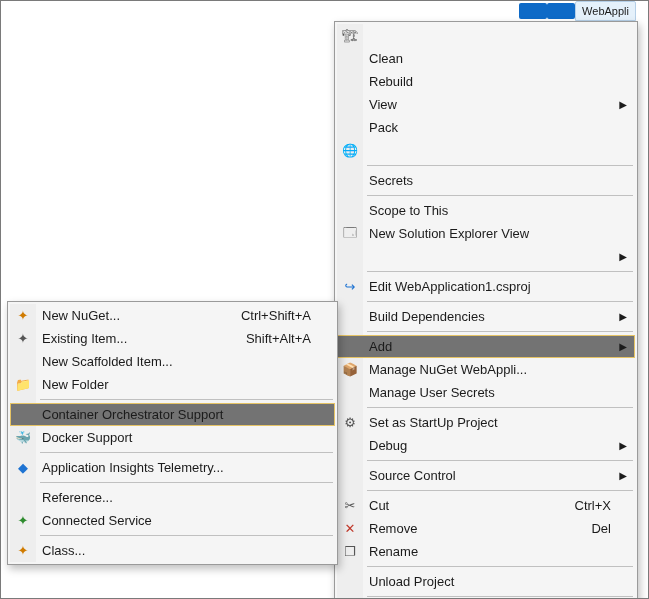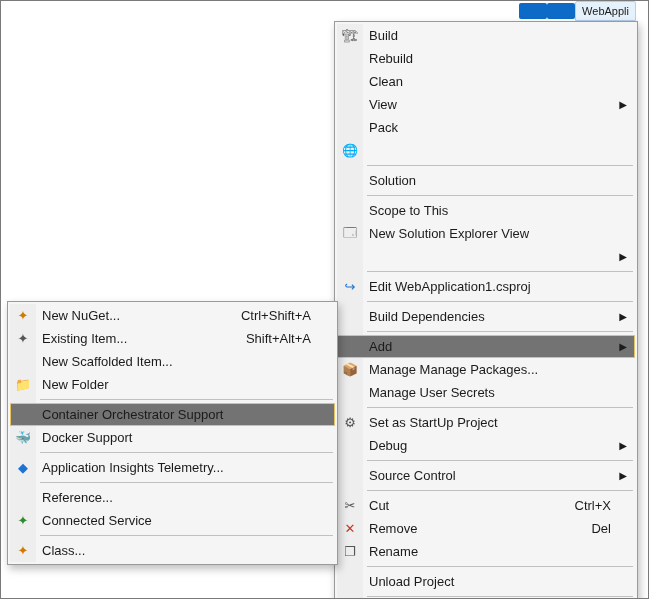--- a/index.html
+++ b/index.html
@@ -59,46 +59,45 @@
       <span>t</span>
       <span></span>
       <span></span>
       <span></span>
     </div>
 
   <div id="main-menu" class="menu">
     <div class="iconcol"></div>
   <div class="item">
         <span class="ic c-gray">🏗</span>
-        <span class="lbl">Build</span>
+      </div>
+      <div class="item">
+        <span class="ic "></span>
+        <span class="lbl">Clean</span>
       </div>
       <div class="item">
         <span class="ic "></span>
         <span class="lbl">Rebuild</span>
       </div>
       <div class="item">
         <span class="ic "></span>
-        <span class="lbl">Clean</span>
-      </div>
-      <div class="item">
-        <span class="ic "></span>
         <span class="lbl">View</span>
         <span class="arrow">▶</span>
       </div>
       <div class="item">
         <span class="ic "></span>
         <span class="lbl">Pack</span>
       </div>
       <div class="item">
         <span class="ic c-blue">🌐</span>
       </div>
       <div class="sep"></div>
       <div class="item">
         <span class="ic "></span>
-        <span class="lbl">Solution</span>
+        <span class="lbl">Secrets</span>
       </div>
       <div class="sep"></div>
       <div class="item">
         <span class="ic "></span>
         <span class="lbl">Scope to This</span>
       </div>
       <div class="item">
         <span class="ic c-gray">🗔</span>
         <span class="lbl">New Solution Explorer View</span>
       </div>
@@ -118,21 +117,21 @@
         <span class="arrow">▶</span>
       </div>
       <div class="sep"></div>
       <div class="item hover">
         <span class="ic "></span>
         <span class="lbl">Add</span>
         <span class="arrow">▶</span>
       </div>
       <div class="item">
         <span class="ic c-blue">📦</span>
-        <span class="lbl">Manage Manage Packages...</span>
+        <span class="lbl">Manage NuGet WebAppli...</span>
       </div>
       <div class="item">
         <span class="ic "></span>
         <span class="lbl">Manage User Secrets</span>
       </div>
       <div class="sep"></div>
       <div class="item">
         <span class="ic c-gray">⚙</span>
         <span class="lbl">Set as StartUp Project</span>
       </div>

